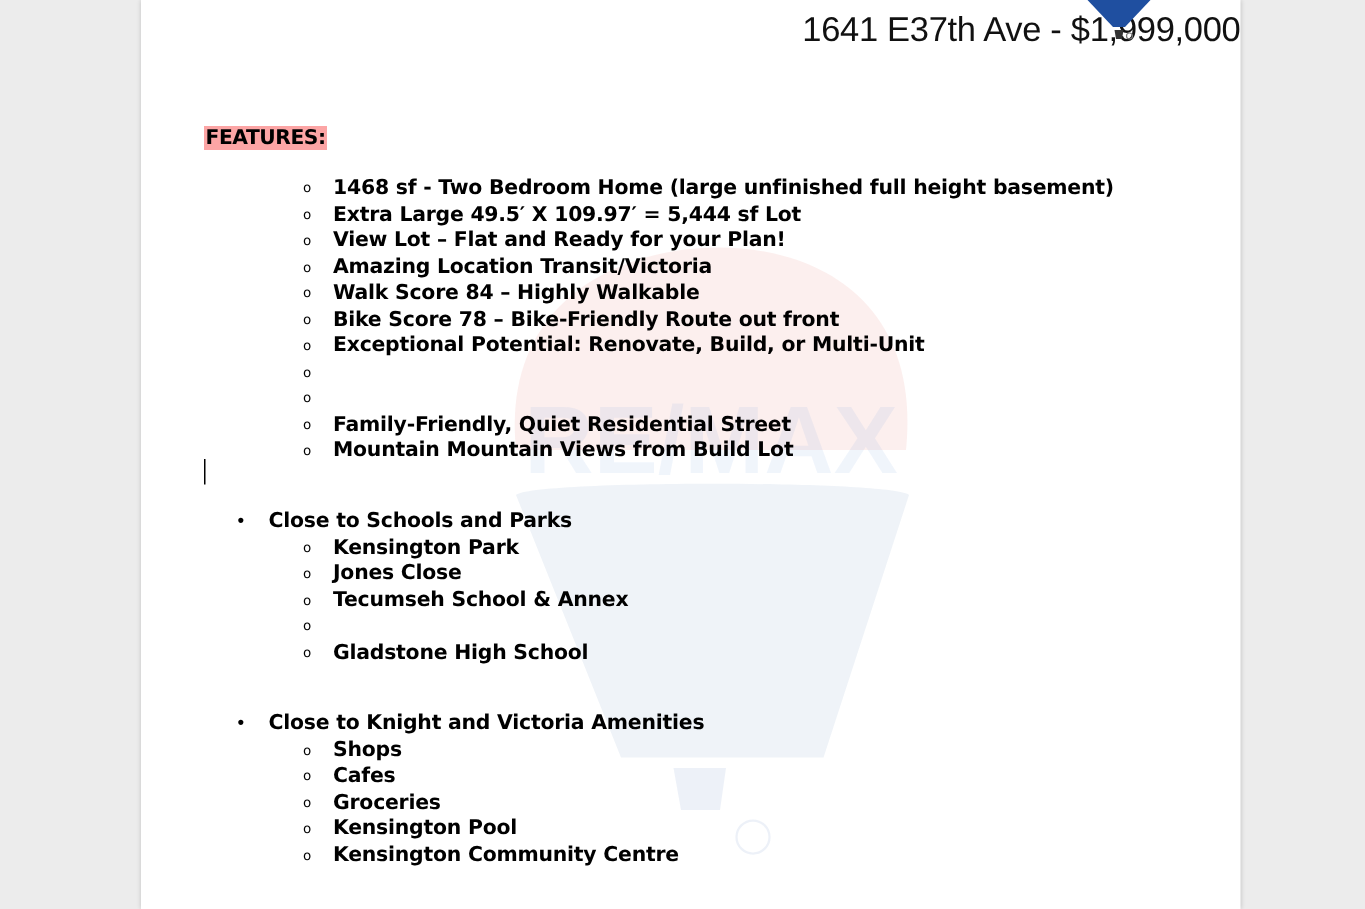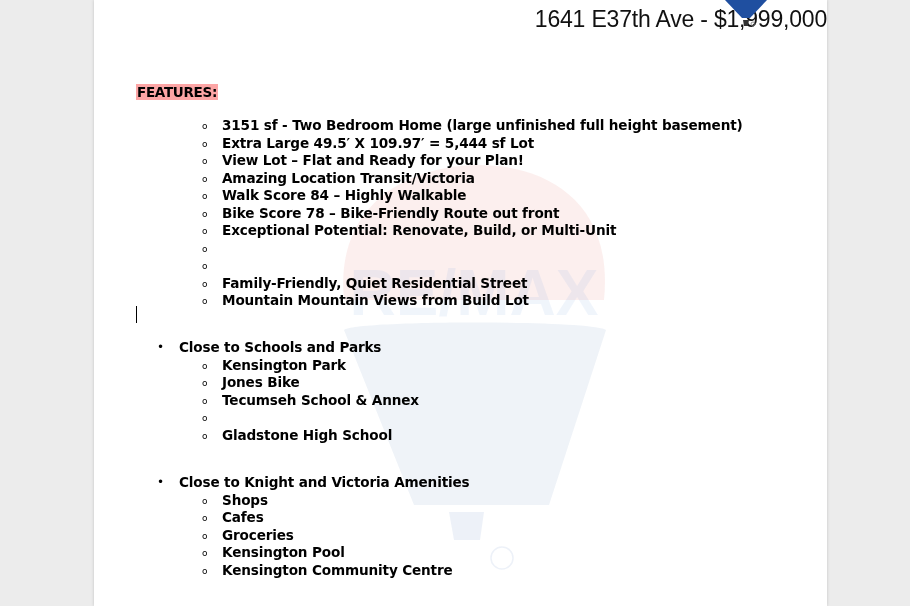--- a/index.html
+++ b/index.html
@@ -65,39 +65,39 @@
 
   <svg class="logo" width="60" height="30" viewBox="0 0 60 30">
     <path d="M5 0 L 47 0 L 30 18 L 22 18 Z" fill="#1f4fa0"></path>
     <path d="M23 20 L 29 20 L 28 26 L 24 26 Z" fill="#333"></path>
     <circle cx="33" cy="24" r="2" fill="none" stroke="#777" stroke-width="0.8"></circle>
   </svg>
 
   <div class="features-label">FEATURES:</div>
 
   <ul class="list" style="left:0; top:117px;">
-    <li class="sub-item"><span class="bul">o</span><span>3151 sf - Two Bedroom Home (large unfinished full height basement)</span></li>
+    <li class="sub-item"><span class="bul">o</span><span>1468 sf - Two Bedroom Home (large unfinished full height basement)</span></li>
     <li class="sub-item"><span class="bul">o</span><span>Extra Large 49.5′ X 109.97′ = 5,444 sf Lot</span></li>
     <li class="sub-item"><span class="bul">o</span><span>View Lot – Flat and Ready for your Plan!</span></li>
     <li class="sub-item"><span class="bul">o</span><span>Amazing Location Transit/Victoria</span></li>
     <li class="sub-item"><span class="bul">o</span><span>Walk Score 84 – Highly Walkable</span></li>
     <li class="sub-item"><span class="bul">o</span><span>Bike Score 78 – Bike-Friendly Route out front</span></li>
     <li class="sub-item"><span class="bul">o</span><span>Exceptional Potential: Renovate, Build, or Multi-Unit</span></li>
     <li class="sub-item"><span class="bul">o</span></li>
     <li class="sub-item"><span class="bul">o</span></li>
     <li class="sub-item"><span class="bul">o</span><span>Family-Friendly, Quiet Residential Street</span></li>
     <li class="sub-item"><span class="bul">o</span><span>Mountain Mountain Views from Build Lot</span></li>
   </ul>
 
   <div class="cursor"></div>
 
   <ul class="list" style="left:0; top:339px;">
     <li class="main-item"><span class="bul">•</span><span>Close to Schools and Parks</span></li>
     <li class="sub-item"><span class="bul">o</span><span>Kensington Park</span></li>
-    <li class="sub-item"><span class="bul">o</span><span>Jones Bike</span></li>
+    <li class="sub-item"><span class="bul">o</span><span>Jones Close</span></li>
     <li class="sub-item"><span class="bul">o</span><span>Tecumseh School &amp; Annex</span></li>
     <li class="sub-item"><span class="bul">o</span></li>
     <li class="sub-item"><span class="bul">o</span><span>Gladstone High School</span></li>
   </ul>
 
   <ul class="list" style="left:0; top:474px;">
     <li class="main-item"><span class="bul">•</span><span>Close to Knight and Victoria Amenities</span></li>
     <li class="sub-item"><span class="bul">o</span><span>Shops</span></li>
     <li class="sub-item"><span class="bul">o</span><span>Cafes</span></li>
     <li class="sub-item"><span class="bul">o</span><span>Groceries</span></li>

